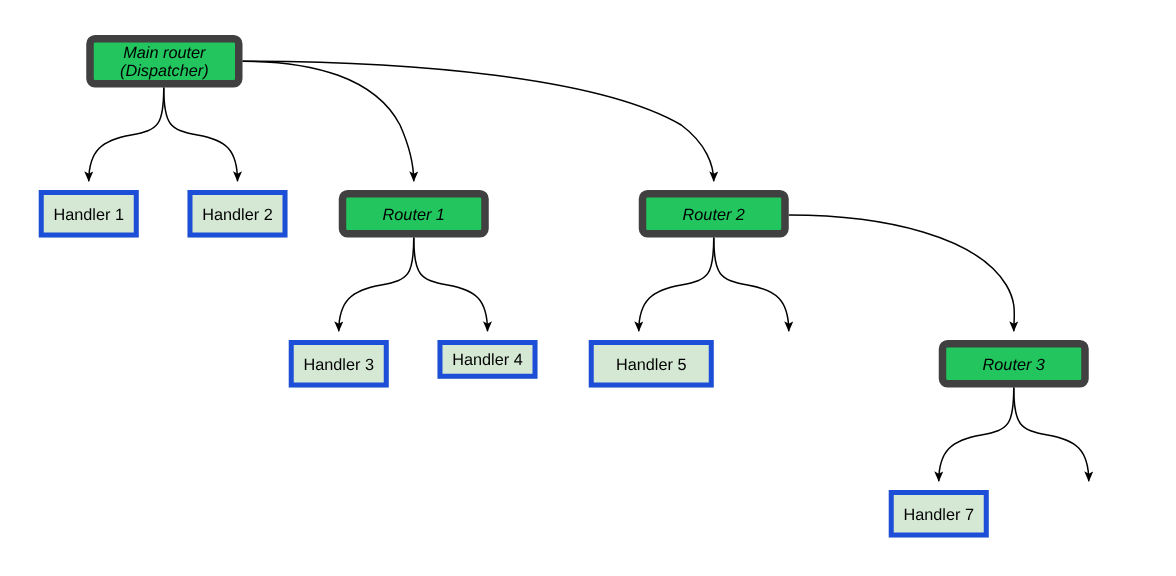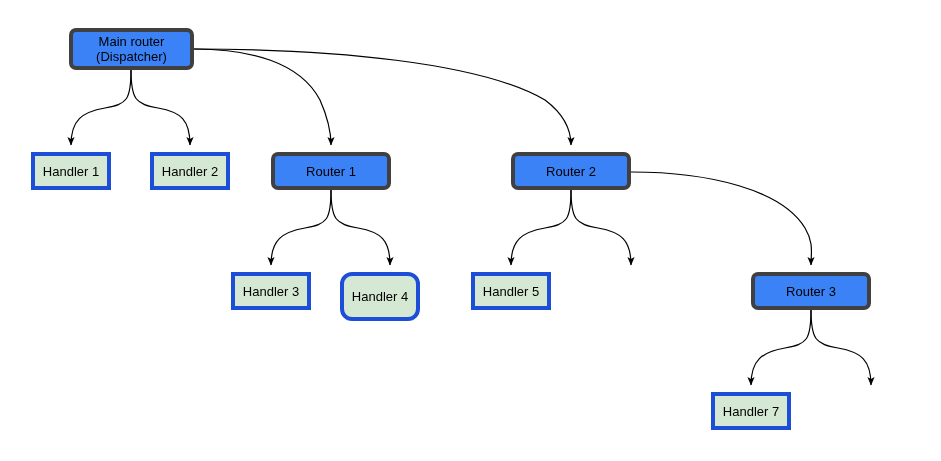--- a/index.html
+++ b/index.html
@@ -30,23 +30,24 @@
     display: flex;
     align-items: center;
     justify-content: center;
     text-align: center;
     font-size: 13px;
     line-height: 15px;
     color: #000000;
     z-index: 2;
   }
   .node-router {
-    background: #3b82f6;
-    border: 4px solid #404040;
+    background: #22c55e;
+    border: 6px solid #404040;
     border-radius: 7px;
+    font-style: italic;
   }
   .node-handler {
     background: #d5e8d4;
     border: 4px solid #1d4ed8;
     border-radius: 0;
   }
   .node-label {
     white-space: pre-line;
     pointer-events: none;
   }
@@ -100,25 +101,25 @@
   </div>
 
   <div class="node node-router" style="left:511px; top:152px; width:120px; height:38px;">
     <span class="node-label">Router 2</span>
   </div>
 
   <div class="node node-handler" style="left:231px; top:272px; width:80px; height:38px;justify-content:center;">
     <span class="node-label">Handler 3</span>
   </div>
 
-  <div class="node node-handler" style="left:340px; top:272px; width:80px; height:49px;border-radius:12px;">
+  <div class="node node-handler" style="left:350px; top:272px; width:80px; height:31px;">
     <span class="node-label">Handler 4</span>
   </div>
 
-  <div class="node node-handler" style="left:471px; top:272px; width:80px; height:38px;">
+  <div class="node node-handler" style="left:471px; top:272px; width:100px; height:38px;">
     <span class="node-label">Handler 5</span>
   </div>
 
 
   <div class="node node-router" style="left:751px; top:272px; width:120px; height:38px;">
     <span class="node-label">Router 3</span>
   </div>
 
   <div class="node node-handler" style="left:711px; top:392px; width:80px; height:38px;">
     <span class="node-label">Handler 7</span>

